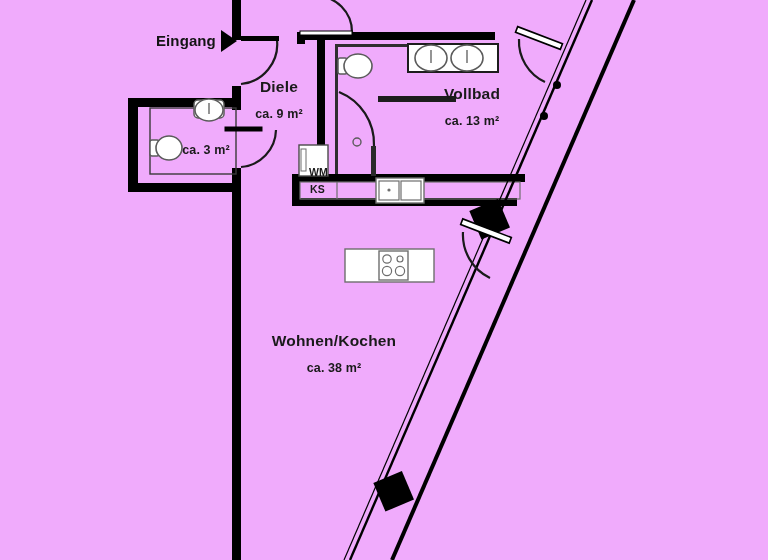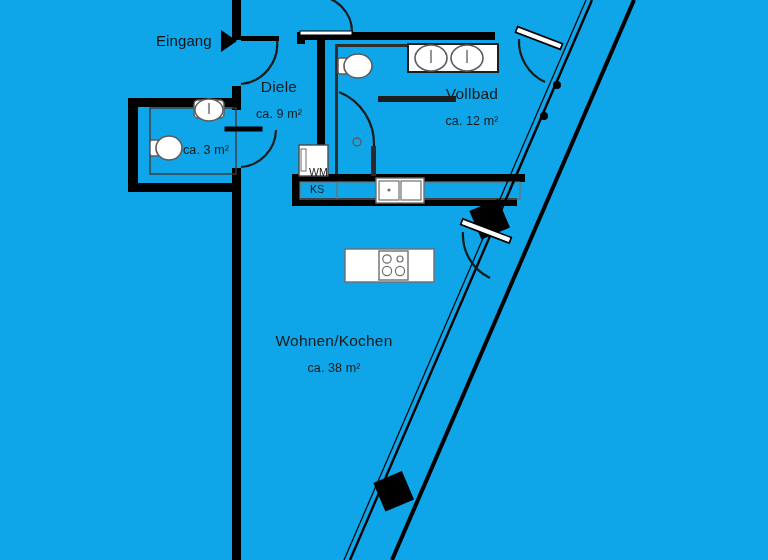--- a/index.html
+++ b/index.html
@@ -7,22 +7,23 @@
     padding: 0;
     background: #ffffff;
   }
   body {
     font-family: "Liberation Sans", sans-serif;
   }
   #floorplan-root {
     position: relative;
     width: 768px;
     height: 560px;
-    background: #0ea5e9;
+    background: #f0abfc;
     overflow: hidden;
+    font-weight: bold;
   }
   #floorplan-svg {
     position: absolute;
     left: 0;
     top: 0;
     width: 768px;
     height: 560px;
     display: block;
   }
   .room-label {
@@ -206,21 +207,21 @@
     <span class="rl-name">Diele</span>
     <span class="rl-area">ca. 9 m²</span>
   </div>
 
   <div class="room-label" style="left:156px; top:131px; width:100px;">
     <span class="rl-area">ca. 3 m²</span>
   </div>
 
   <div class="room-label" style="left:412px; top:85px; width:120px;">
     <span class="rl-name">Vollbad</span>
-    <span class="rl-area">ca. 12 m²</span>
+    <span class="rl-area">ca. 13 m²</span>
   </div>
 
   <div class="room-label" style="left:244px; top:332px; width:180px;">
     <span class="rl-name">Wohnen/Kochen</span>
     <span class="rl-area">ca. 38 m²</span>
   </div>
 
   <div class="appliance-tag" style="left:309px; top:166px;">
     <span>WM</span>
   </div>

